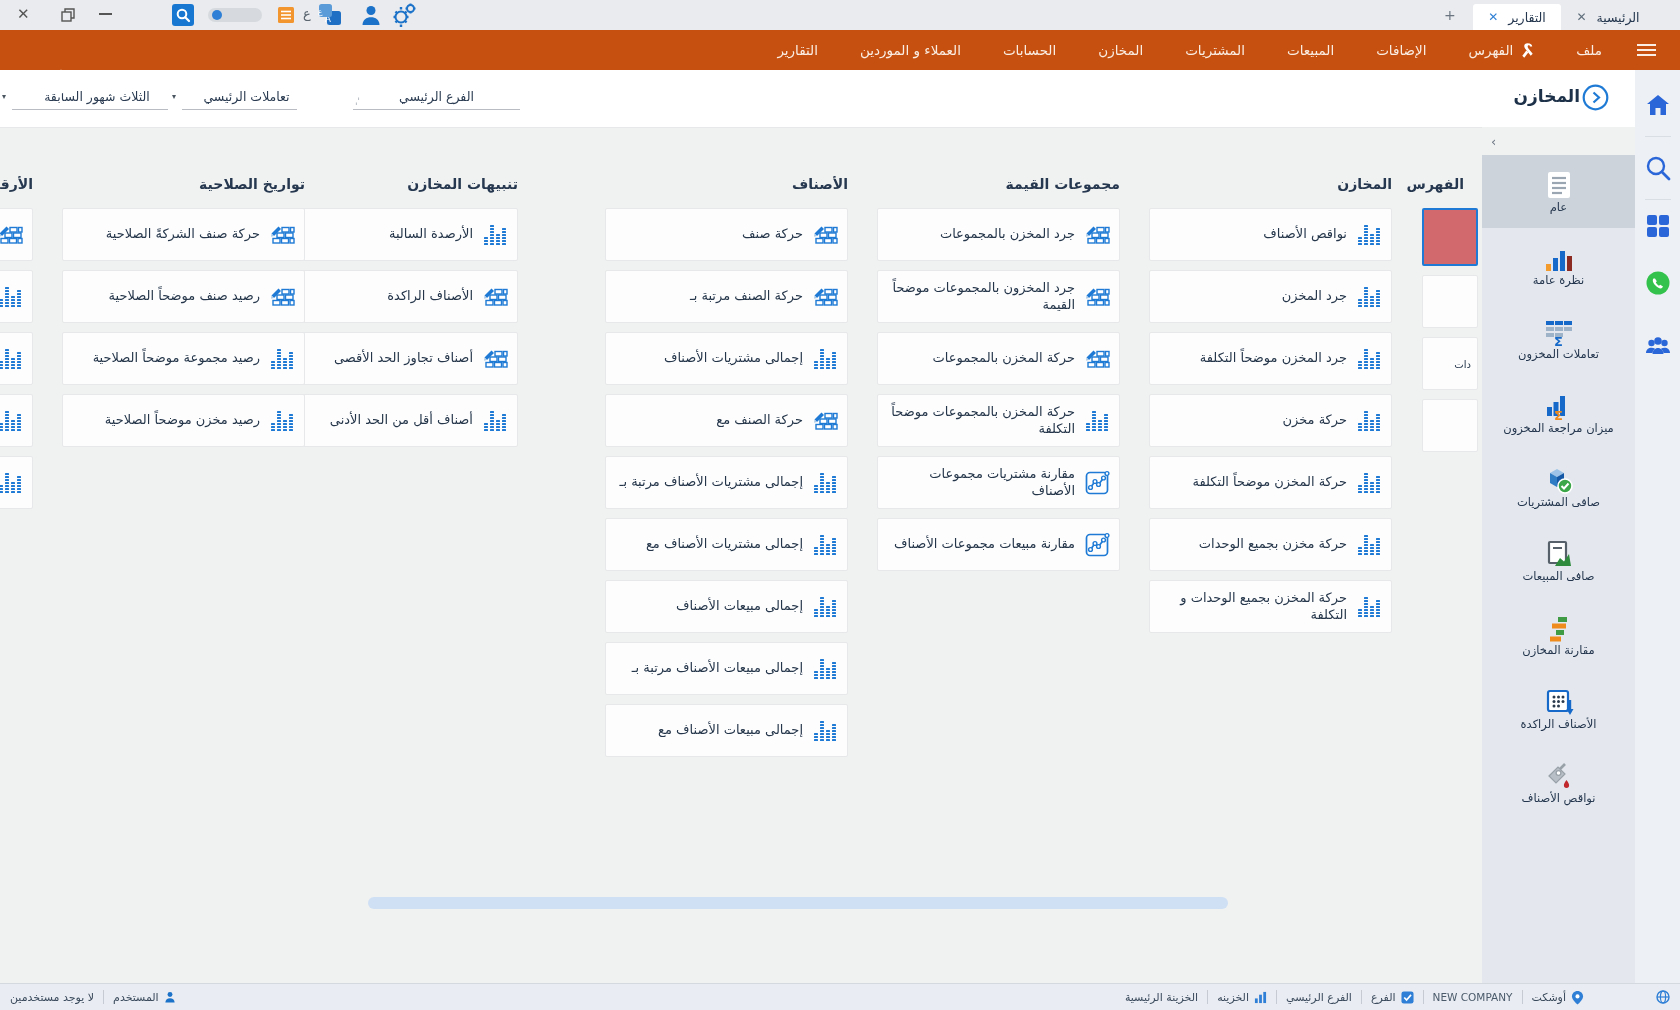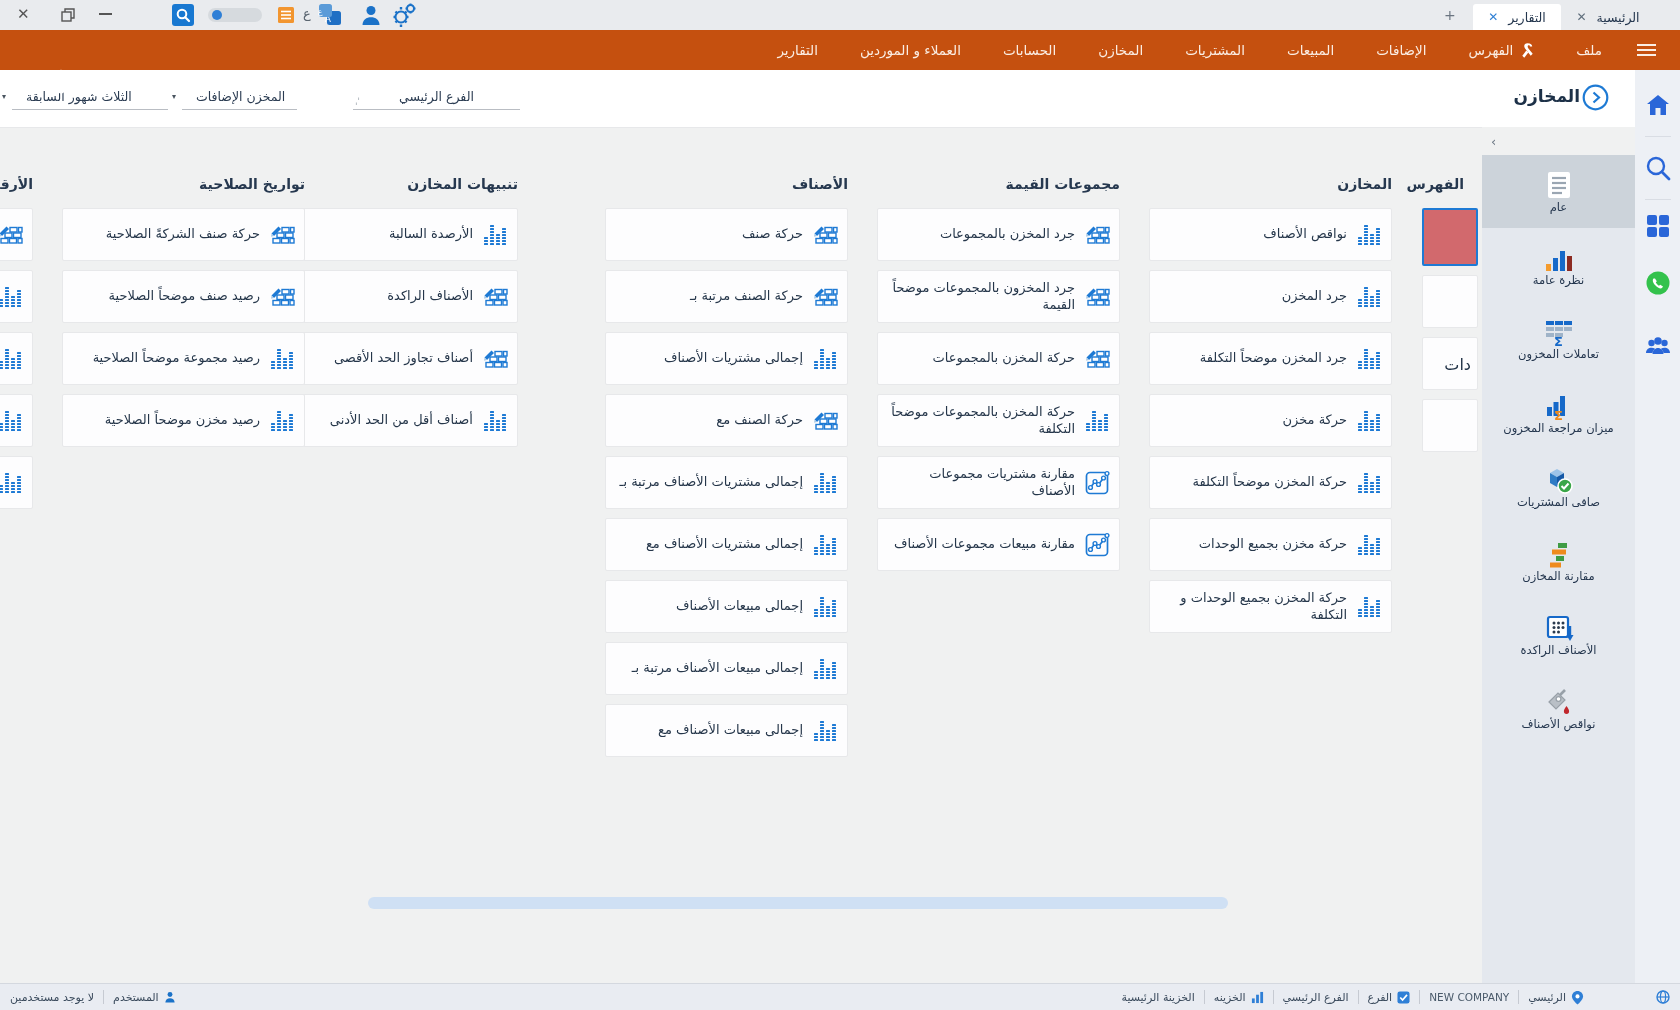--- a/index.html
+++ b/index.html
@@ -26,36 +26,36 @@
   .burger{padding:0 14px;cursor:pointer}
   .bell{position:absolute;left:48px;top:36px;cursor:pointer}
   
   .header{position:absolute;top:70px;left:0;width:1635px;height:57px;background:#ffffff;z-index:4;border-bottom:1px solid #e7e8ea}
   .hdr-title{position:absolute;right:55px;top:16px;font-size:17px;font-weight:bold;color:#1d3148;white-space:nowrap}
   .hdr-arrow{position:absolute;right:26px;top:14px;cursor:pointer}
   .field{position:absolute;top:14px;height:26px;border-bottom:1px solid #b9bdc3;box-sizing:border-box;
          font-size:12.5px;color:#2b3c52;display:flex;align-items:center;cursor:pointer}
   .field .flabel{flex:1}
   .f-center .flabel{text-align:center}
-  .f-right .flabel{text-align:left;padding-left:14px}
+  .f-right .flabel{text-align:center;padding-left:14px}
   .fchev{position:absolute;left:2px;bottom:3px;font-size:9px;color:#8a949e}
   .fdrop{position:absolute;top:22px;font-size:8px;color:#4a5560}
   
   .col{position:absolute;top:176px;width:243px;z-index:1}
   .col-h{font-size:14px;font-weight:bold;color:#26384f;text-align:right;height:18px;white-space:nowrap}
   .cards{margin-top:14px}
   .card{height:53px;margin-bottom:9px;background:#fdfdfe;border:1px solid #e7e8ea;border-radius:2px;
         display:flex;align-items:center;padding:0 9px;gap:9px;box-sizing:border-box;cursor:pointer}
   .clabel{font-size:13px;color:#25364a;line-height:1.28;text-align:right}
   .cicon{flex:0 0 auto}
   .col-index{width:56px}
   .col-index .col-h{padding-left:0;padding-right:14px}
   .tile{height:53px;margin-bottom:9px;background:#fdfdfe;border:1px solid #e7e8ea;border-radius:2px;position:relative;cursor:pointer;box-sizing:border-box}
   .tile.selected{height:58px;background:#d2696d;border:2px solid #1e7ad4}
-  .tile .frag{position:absolute;right:6px;top:50%;transform:translateY(-50%);font-size:16px;color:#25364a;white-space:nowrap}
+  .tile .frag{position:absolute;right:6px;top:50%;transform:translateY(-50%);font-size:10px;color:#25364a;white-space:nowrap}
   .hscroll{position:absolute;left:368px;top:897px;width:860px;height:12px;border-radius:6px;background:#cfe0f4;z-index:2;cursor:pointer}
   
   .panel{position:absolute;top:127px;right:45px;width:153px;bottom:27px;background:#e4e8ee;z-index:6}
   .panel-chevron{height:28px;background:#f0f1f1;display:flex;align-items:center;justify-content:flex-end;
                  padding-left:9px;color:#6b7683;font-size:13px;cursor:pointer}
   .p-item{height:74px;display:flex;flex-direction:column;align-items:center;justify-content:center;cursor:pointer}
   .p-item.selected{background:#ccd3da;height:73px}
   .plbl{font-size:11.5px;color:#24364e;white-space:nowrap}
   
   .rail{position:absolute;top:70px;right:0;width:45px;bottom:27px;background:#edf0f5;z-index:7;
@@ -394,21 +394,21 @@
       <circle cx="13.5" cy="13.5" r="11.8" fill="none" stroke="#1e7ad4" stroke-width="2.2"></circle>
       <polyline points="11.5,8.5 17,13.5 11.5,18.5" fill="none" stroke="#1e7ad4" stroke-width="2.2"></polyline>
     </svg>
   </span>
   <div class="field f-center" style="left:353px;width:167px">
     <span class="flabel">الفرع الرئيسي</span>
     <span class="fchev">ˈˌ</span>
   </div>
   <span class="fdrop" style="left:172px">▾</span>
   <div class="field f-right" style="left:182px;width:115px">
-    <span class="flabel">المخزن الإضافات</span>
+    <span class="flabel">تعاملات الرئيسي</span>
   </div>
   <span class="fdrop" style="left:2px">▾</span>
   <div class="field f-right" style="left:12px;width:156px">
     <span class="flabel">الثلاث شهور السابقة</span>
   </div>
 </div>
 
 <div class="col col-index" style="right:202px">
   <div class="col-h" able="false">الفهرس</div>
   <div class="cards">
@@ -698,20 +698,26 @@
     <span class="plbl">ميزان مراجعة المخزون</span>
   </div>
   <div class="p-item">
     <svg width="30" height="30">
         <use href="#s-netpurch"></use>
       </svg>
     <span class="plbl">صافى المشتريات</span>
   </div>
   <div class="p-item">
     <svg width="30" height="30">
+        <use href="#s-netsales"></use>
+      </svg>
+    <span class="plbl">صافى المبيعات</span>
+  </div>
+  <div class="p-item">
+    <svg width="30" height="30">
         <use href="#s-compare"></use>
       </svg>
     <span class="plbl">مقارنة المخازن</span>
   </div>
   <div class="p-item">
     <svg width="30" height="30">
         <use href="#s-stagnant"></use>
       </svg>
     <span class="plbl">الأصناف الراكدة</span>
   </div>
@@ -757,21 +763,21 @@
   <span>
       <svg width="14" height="14">
         <use href="#st-globe"></use>
       </svg>
     </span>
   <span class="sb-gap"></span>
   <span class="sb-item">
     <svg width="13" height="15">
         <use href="#st-pin"></use>
       </svg>
-    <span>الرئيسي</span>
+    <span>أوشكت</span>
   </span>
   <span class="sb-sep"></span>
   <span class="sb-item latin">NEW COMPANY</span>
   <span class="sb-sep"></span>
   <span class="sb-item">
     <svg width="13" height="13">
         <use href="#st-check"></use>
       </svg>
     <span>الفرع</span>
   </span>

